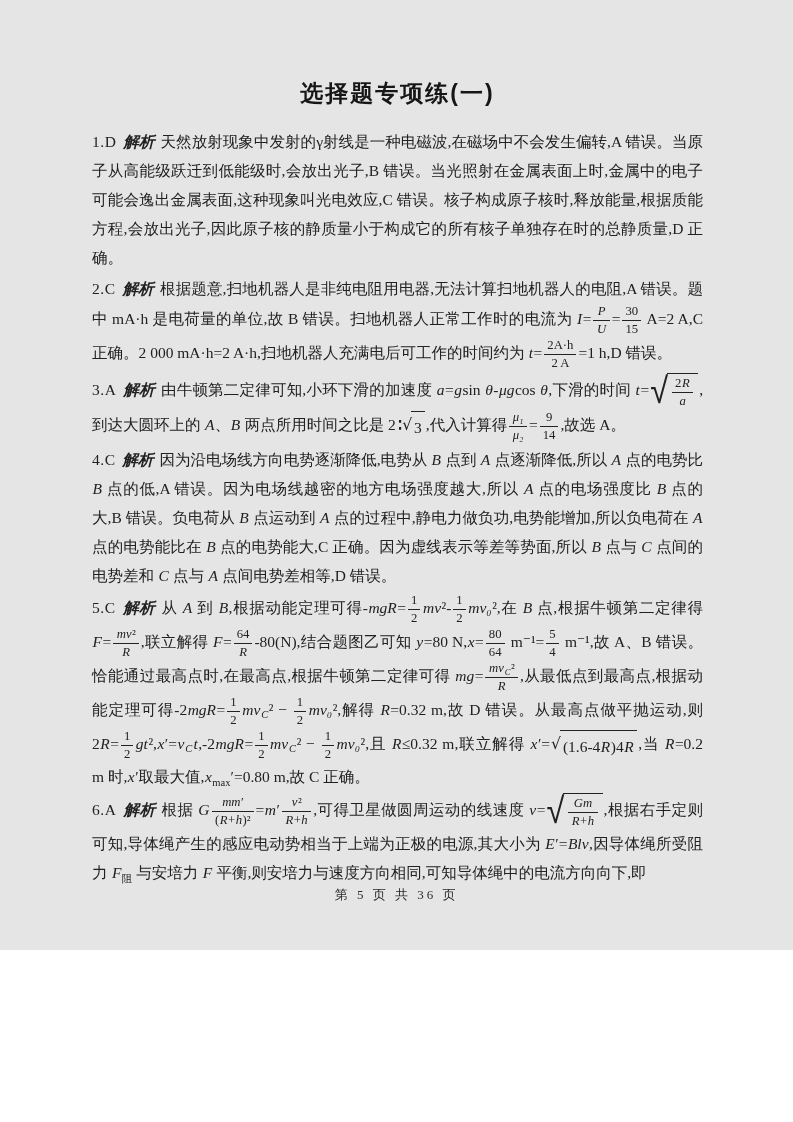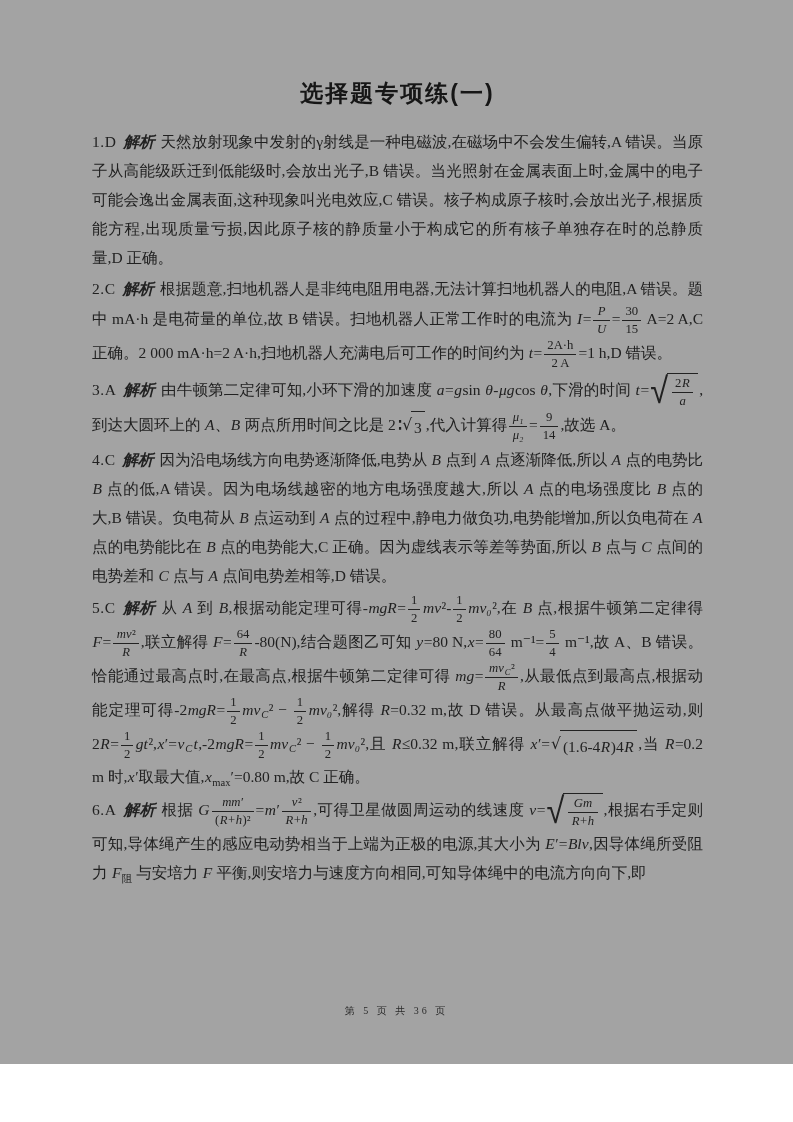--- a/index.html
+++ b/index.html
@@ -1,19 +1,19 @@
 <!DOCTYPE html>
 <html><head>
 <meta charset="utf-8">
 <style>
   html,body{margin:0;padding:0;background:#ffffff;}
   .page{
     position:relative;
-    width:793px;height:1064px;
-    background:#a3a3a3;
+    width:793px;height:950px;
+    background:#e5e5e5;
     font-family:"Liberation Serif","DejaVu Serif",serif;
     color:#1f1f1f;
     overflow:hidden;
     box-sizing:border-box;
   }
   .content{
     padding:78px 90px 0 92px;
     box-sizing:border-box;
   }
   .title{
@@ -73,33 +73,33 @@
   .sqrt.tall .rad{
     font-size:2.1em;
     font-weight:300;
     transform:scaleY(1.12);
   }
   .footer{
     position:absolute;
     left:0;right:0;
     bottom:46px;
     text-align:center;
-    font-size:10px;
+    font-size:13px;
     letter-spacing:3px;
     color:#2b2b2b;
   }
 </style>
 </head>
 <body>
 
 <div class="page">
   <div class="content">
     <h1 class="title">选择题专项练(一)</h1>
     <div id="questions">
-        <p class="question"><span class="q-label">1.D</span><span class="q-tag">解析</span><span class="q-body">天然放射现象中发射的γ射线是一种电磁波,在磁场中不会发生偏转,A 错误。当原子从高能级跃迁到低能级时,会放出光子,B 错误。当光照射在金属表面上时,金属中的电子可能会逸出金属表面,这种现象叫光电效应,C 错误。核子构成原子核时,会放出光子,根据质能方程,出现质量亏损,因此原子核的静质量小于构成它的所有核子单独存在时的总静质量,D 正确。</span></p>
+        <p class="question"><span class="q-label">1.D</span><span class="q-tag">解析</span><span class="q-body">天然放射现象中发射的γ射线是一种电磁波,在磁场中不会发生偏转,A 错误。当原子从高能级跃迁到低能级时,会放出光子,B 错误。当光照射在金属表面上时,金属中的电子可能会逸出金属表面,这种现象叫光电效应,C 错误。核子构成原子核时,释放能量,根据质能方程,会放出光子,因此原子核的静质量小于构成它的所有核子单独存在时的总静质量,D 正确。</span></p>
         <p class="question"><span class="q-label">2.C</span><span class="q-tag">解析</span><span class="q-body">根据题意,扫地机器人是非纯电阻用电器,无法计算扫地机器人的电阻,A 错误。题中 mA·h 是电荷量的单位,故 B 错误。扫地机器人正常工作时的电流为 <em>I</em>=<span class="frac"><span class="num"><em>P</em></span><span class="den"><em>U</em></span></span>=<span class="frac"><span class="num">30</span><span class="den">15</span></span> A=2 A,C 正确。2 000 mA·h=2 A·h,扫地机器人充满电后可工作的时间约为 <em>t</em>=<span class="frac"><span class="num">2A·h</span><span class="den">2 A</span></span>=1 h,D 错误。</span></p>
         <p class="question"><span class="q-label">3.A</span><span class="q-tag">解析</span><span class="q-body">由牛顿第二定律可知,小环下滑的加速度 <em>a</em>=<em>g</em>sin <em>θ</em>-<em>μg</em>cos <em>θ</em>,下滑的时间 <em>t</em>=<span class="sqrt tall">
               <span class="rad">√</span>
               <span class="radicand"><span class="frac"><span class="num">2<em>R</em></span><span class="den"><em>a</em></span></span></span>
             </span>,到达大圆环上的 <em>A</em>、<em>B</em> 两点所用时间之比是 2∶<span class="sqrt">
               <span class="rad">√</span>
               <span class="radicand">3</span>
             </span>,代入计算得<span class="frac"><span class="num"><em>μ₁</em></span><span class="den"><em>μ₂</em></span></span>=<span class="frac"><span class="num">9</span><span class="den">14</span></span>,故选 A。</span></p>
         <p class="question"><span class="q-label">4.C</span><span class="q-tag">解析</span><span class="q-body">因为沿电场线方向电势逐渐降低,电势从 <em>B</em> 点到 <em>A</em> 点逐渐降低,所以 <em>A</em> 点的电势比 <em>B</em> 点的低,A 错误。因为电场线越密的地方电场强度越大,所以 <em>A</em> 点的电场强度比 <em>B</em> 点的大,B 错误。负电荷从 <em>B</em> 点运动到 <em>A</em> 点的过程中,静电力做负功,电势能增加,所以负电荷在 <em>A</em> 点的电势能比在 <em>B</em> 点的电势能大,C 正确。因为虚线表示等差等势面,所以 <em>B</em> 点与 <em>C</em> 点间的电势差和 <em>C</em> 点与 <em>A</em> 点间电势差相等,D 错误。</span></p>
         <p class="question"><span class="q-label">5.C</span><span class="q-tag">解析</span><span class="q-body">从 <em>A</em> 到 <em>B</em>,根据动能定理可得-<em>mgR</em>=<span class="frac"><span class="num">1</span><span class="den">2</span></span><em>mv</em>²-<span class="frac"><span class="num">1</span><span class="den">2</span></span><em>mv₀</em>²,在 <em>B</em> 点,根据牛顿第二定律得 <em>F</em>=<span class="frac"><span class="num"><em>mv</em>²</span><span class="den"><em>R</em></span></span>,联立解得 <em>F</em>=<span class="frac"><span class="num">64</span><span class="den"><em>R</em></span></span>-80(N),结合题图乙可知 <em>y</em>=80 N,<em>x</em>=<span class="frac"><span class="num">80</span><span class="den">64</span></span> m⁻¹=<span class="frac"><span class="num">5</span><span class="den">4</span></span> m⁻¹,故 A、B 错误。恰能通过最高点时,在最高点,根据牛顿第二定律可得 <em>mg</em>=<span class="frac"><span class="num"><em>mv</em><sub><em>C</em></sub>²</span><span class="den"><em>R</em></span></span>,从最低点到最高点,根据动能定理可得-2<em>mgR</em>=<span class="frac"><span class="num">1</span><span class="den">2</span></span><em>mv</em><sub><em>C</em></sub>² − <span class="frac"><span class="num">1</span><span class="den">2</span></span><em>mv₀</em>²,解得 <em>R</em>=0.32 m,故 D 错误。从最高点做平抛运动,则 2<em>R</em>=<span class="frac"><span class="num">1</span><span class="den">2</span></span><em>gt</em>²,<em>x</em>′=<em>v</em><sub><em>C</em></sub><em>t</em>,-2<em>mgR</em>=<span class="frac"><span class="num">1</span><span class="den">2</span></span><em>mv</em><sub><em>C</em></sub>² − <span class="frac"><span class="num">1</span><span class="den">2</span></span><em>mv₀</em>²,且 <em>R</em>≤0.32 m,联立解得 <em>x</em>′=<span class="sqrt">

